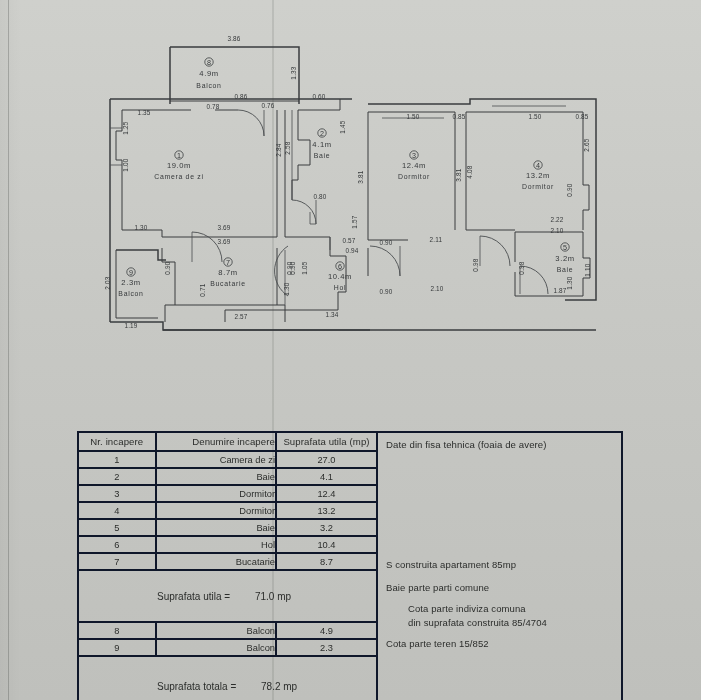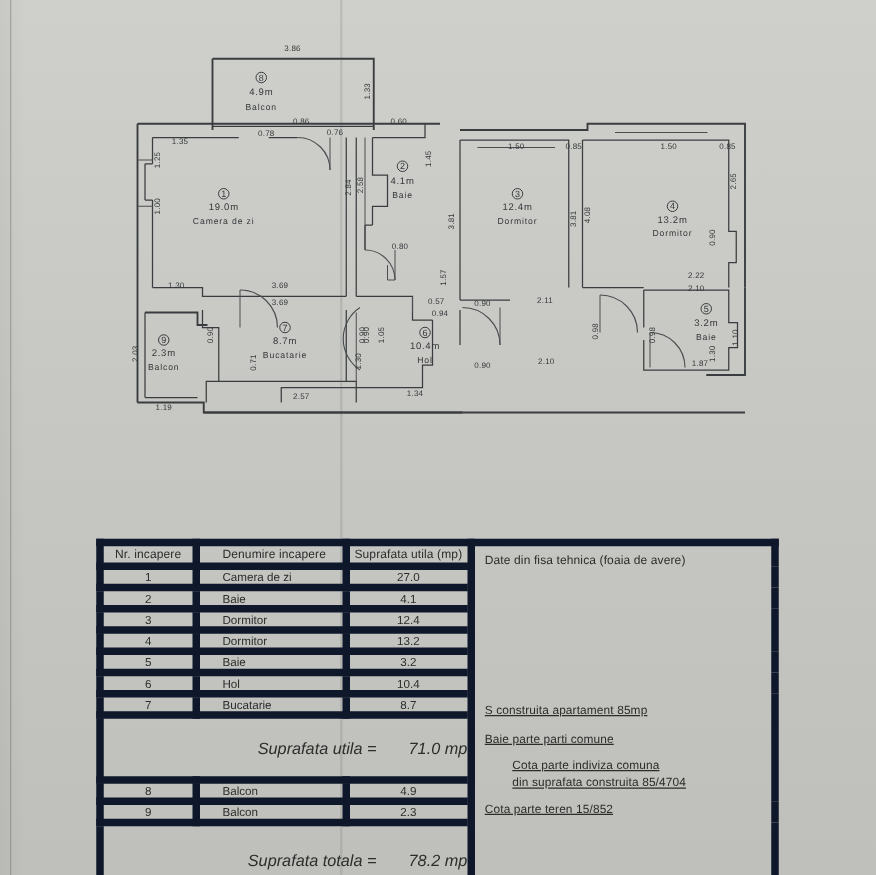--- a/index.html
+++ b/index.html
@@ -45,43 +45,42 @@
     width: 546px; height: 252px;
   }
   table.spec {
     border-collapse: collapse;
     width: 546px;
     font-size: 9.3px;
     color: #2b2d2b;
     table-layout: fixed;
   }
   table.spec td, table.spec th {
-    border: 6px solid #0f172a;
+    border: 2px solid #0f172a;
     padding: 0;
     font-weight: normal;
     background: transparent;
   }
   .hd { height: 19px; text-align: center; font-size: 9.6px; letter-spacing: .1px; }
   .hd.left { text-align: left; padding-left: 7px; }
   .rw { height: 17px; }
   .c-nr   { width: 76px;  text-align: center; }
-  .c-name { width: 118px; text-align: left; padding-left: 18px !important; }
+  .c-name { width: 118px; text-align: right; padding-left: 18px !important; }
   .c-area { width: 99px; text-align: center; }
   .c-tech { width: 240px; text-align: left; vertical-align: top; padding: 6px 0 0 8px !important; }
   .sum {
     height: 52px;
-    text-align: right;
+    text-align: left;
     padding-left: 78px !important;
-    font-size: 13px;
+    font-size: 10px;
     vertical-align: middle;
-    font-style: italic;
   }
   .sum .val { display: inline-block; margin-left: 22px; }
   .sum2 { height: 60px; }
-  .tech-lines { line-height: 1.9; font-size: 9.5px; text-decoration: underline; }
+  .tech-lines { line-height: 1.9; font-size: 9.5px; }
   .tech-lines .grp { margin-bottom: 5px; }
   .tech-lines .grp.tight { line-height: 1.45; margin-left: 22px; }
 
   
   text { font-family: "Liberation Sans", sans-serif; fill: #35383a; }
   .dim { font-size: 6.4px; letter-spacing: .2px; }
   .rmnum { font-size: 7.2px; }
   .rmarea { font-size: 7.6px; letter-spacing: .6px; }
   .rmlabel { font-size: 6.9px; letter-spacing: .7px; }
   .wall { stroke: #3a3d3f; fill: none; }

